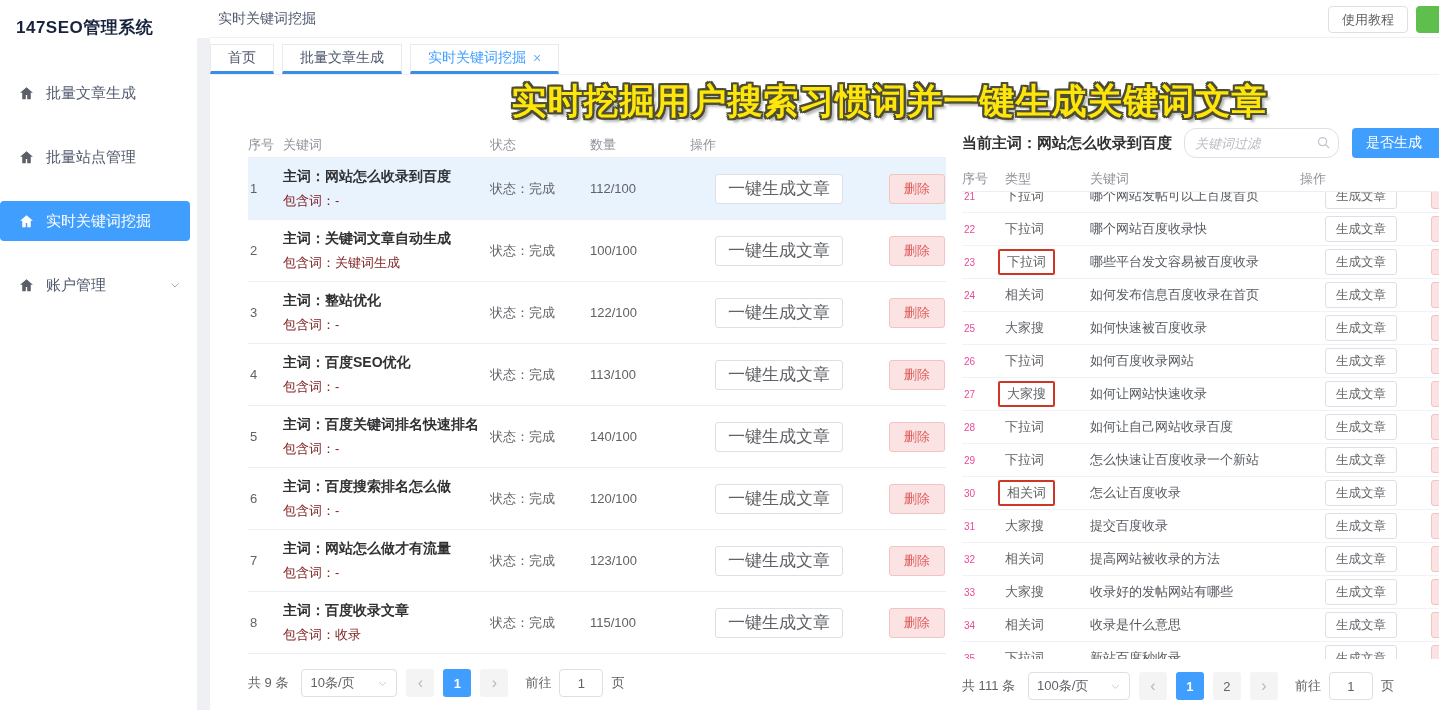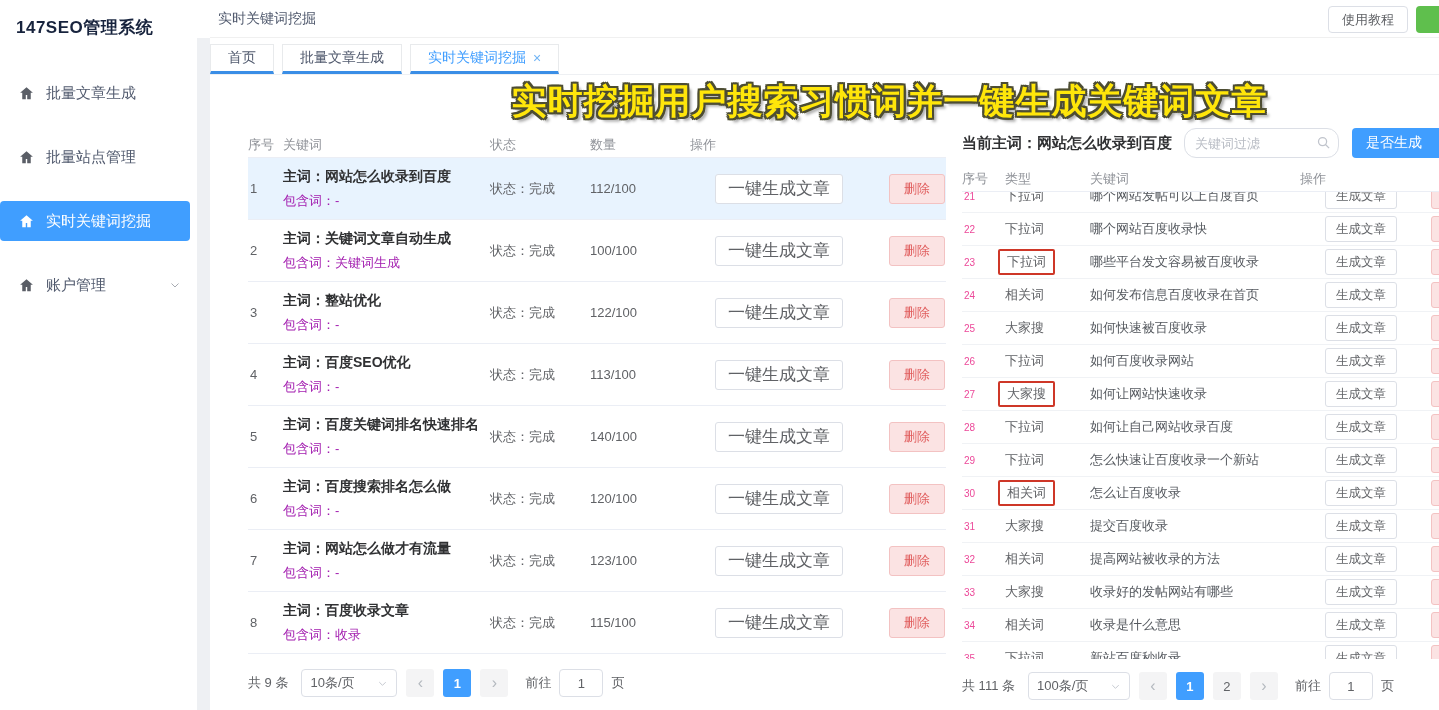--- a/index.html
+++ b/index.html
@@ -52,21 +52,21 @@
   .btn-primary { background:#409eff; color:#fff; border:none; border-radius:4px; padding:0 16px; height:32px; font-size:14px; }
   .btn-plain { background:#fff; color:#606266; border:1px solid #dcdfe6; border-radius:4px; padding:0 15px; height:32px; font-size:14px; margin-left:13px; }
 
   .t-head { display:grid; grid-template-columns:35px 207px 100px 100px 1fr; margin-top:14px;
             height:26px; align-items:center; color:#909399; font-size:13px; border-bottom:1px solid #ebeef5; }
   .t-row { display:grid; grid-template-columns:35px 207px 100px 100px 1fr; align-items:center;
            padding:9px 0; border-bottom:1px solid #ebeef5; cursor:pointer; }
   .t-row.hl { background:#e8f3fe; }
   .c-no { color:#606266; font-size:13px; padding-left:2px; }
   .kw-main { font-weight:bold; color:#303133; font-size:14px; line-height:19px; }
-  .kw-sub { color:#a21caf; font-size:13px; margin-top:6px; }
+  .kw-sub { color:#7f1d1d; font-size:13px; margin-top:6px; }
   .c-status, .c-count { color:#606266; font-size:13px; }
   .c-actions { display:flex; align-items:center; gap:21px; }
   .btn-gen { background:#fff; border:1px solid #dcdfe6; border-radius:3px; padding:0 12px; height:30px; font-size:17px; color:#606266; }
   .btn-del { background:#fbe3e3; border:1px solid #f3c2c2; border-radius:3px; padding:0 14px; height:30px; font-size:13px; color:#e05c5c; }
 
   
   .pagination { display:flex; align-items:center; gap:9px; margin-top:15px; color:#606266; font-size:13px; }
   .pg-total { margin-right:4px; }
   .pg-select { width:96px; height:28px; border:1px solid #dcdfe6; border-radius:4px; display:flex;
                align-items:center; justify-content:space-between; padding:0 8px; cursor:pointer; background:#fff; }
@@ -78,21 +78,21 @@
   .pg-goto { display:flex; align-items:center; gap:8px; margin-left:8px; }
   .pg-input { width:44px; height:28px; border:1px solid #dcdfe6; border-radius:4px; text-align:center;
               font-size:13px; color:#606266; outline:none; }
 
   
   .keywords-panel { position:absolute; left:752px; top:128px; width:477px; }
   .kw-header { display:flex; align-items:center; height:30px; margin-bottom:8px; }
   .kw-title { font-size:15px; font-weight:bold; color:#303133; white-space:nowrap; }
   .search-wrap { position:relative; margin-left:12px; }
   .search-input { width:155px; height:30px; border:1px solid #dcdfe6; border-radius:12px;
-                  padding:0 28px 0 10px; font-size:13px; color:#606266; outline:none; }
+                  padding:0 28px 0 10px; font-size:13px; color:#606266; outline:none;font-style:italic; }
   .search-input::placeholder { color:#b8bcc4; }
   .search-icon { position:absolute; right:8px; top:7px; width:15px; height:15px; }
   .search-icon svg { width:100%; height:100%; stroke:#c0c4cc; fill:none; stroke-width:2; }
   .btn-toggle { background:#409eff; color:#fff; border:none; border-radius:4px; height:30px;
                 padding:0 14px; font-size:14px; margin-left:13px; min-width:110px; justify-content:flex-start; }
 
   .k-head { display:grid; grid-template-columns:43px 85px 210px 1fr; height:26px; align-items:center;
             color:#909399; font-size:13px; border-bottom:1px solid #ebeef5; }
   .rows-viewport { height:467px; overflow:hidden; }
   .rows-inner { margin-top:-12px; }

